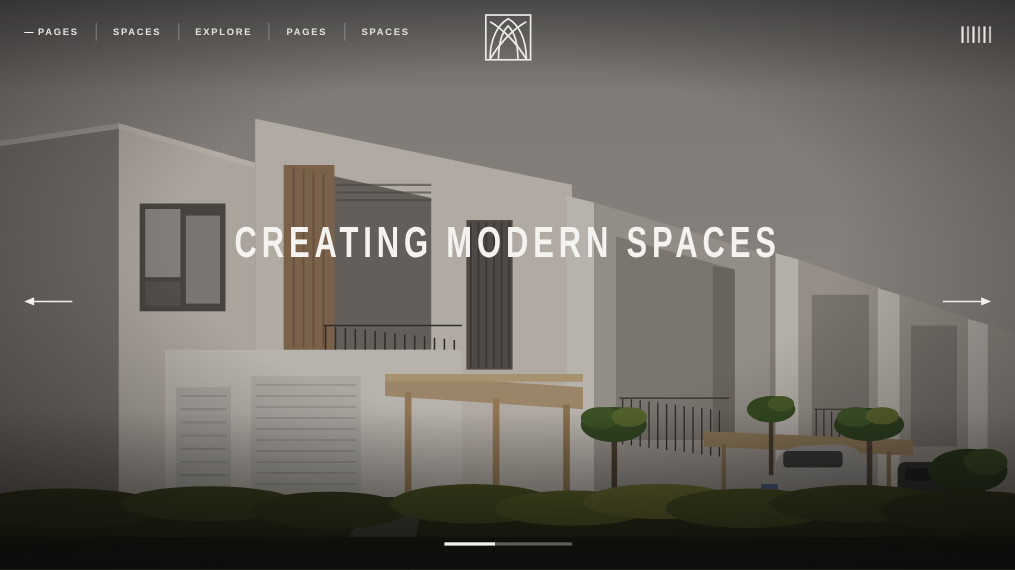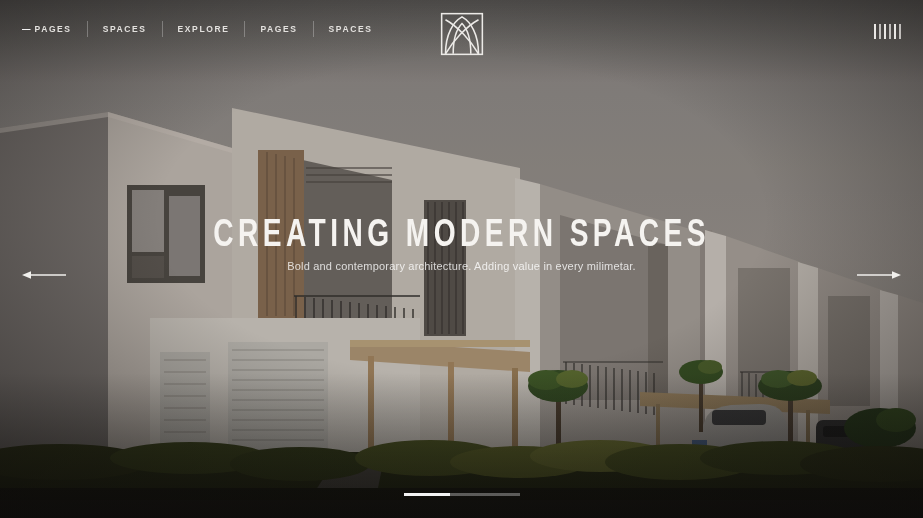--- a/index.html
+++ b/index.html
@@ -25,21 +25,21 @@
   .nav-item:last-child { border-right:none; }
   .nav-item .marker { margin-right:4px; color:#ffffff; letter-spacing:0; }
   .logo { position:absolute; left:50%; top:12px; transform:translateX(-50%); cursor:pointer; }
   .menu-btn { position:absolute; right:20px; top:22px; display:flex; gap:3px; cursor:pointer; padding:2px; }
   .menu-btn i { display:block; width:2px; height:15px; background:#e9e7e4; }
   .menu-btn i:nth-child(2n) { opacity:0.75; }
 
   
   .hero-copy { position:absolute; left:0; right:0; top:195px; text-align:center; z-index:4; color:#fff; }
   .eyebrow { font-size:8px; font-weight:bold; letter-spacing:3px; color:#f0eeea; }
-  .title-wrap { margin-top:16px; height:44px; }
+  .title-wrap { margin-top:4px; height:44px; }
   .title { display:inline-block; transform:scale(0.74,1.04); transform-origin:center top;
            font-size:38px; font-weight:bold; letter-spacing:6px; color:#f5f3f0; white-space:nowrap; }
   .subtitle { margin-top:5px; font-size:11px; letter-spacing:0.2px; color:rgba(255,255,255,0.78); }
   .cta { display:inline-block; margin-top:20px; padding:11px 40px; border:1px solid rgba(255,255,255,0.85);
          background:rgba(255,255,255,0.03); color:#fdfdfc; font-size:9px; font-weight:bold;
          letter-spacing:3px; cursor:pointer; }
 
   
   .arrow { position:absolute; top:260px; z-index:5; cursor:pointer; padding:6px 2px; }
   .arrow-prev { left:20px; }
@@ -238,21 +238,20 @@
           <i></i>
           <i></i>
       </span>
     </div>
   </header>
 
   <div class="hero-copy">
     <div class="title-wrap">
       <h1 class="title">CREATING MODERN SPACES</h1>
     </div>
-    <div class="subtitle">Bold and contemporary architecture. Adding value in every milimetar.</div>
   </div>
 
   <div class="arrow arrow-prev">
     <svg width="44" height="10" viewBox="0 0 44 10">
       <line x1="8" y1="5" x2="44" y2="5" stroke="#f0efec" stroke-width="1.4"></line>
       <polygon points="0,5 9,1.2 9,8.8" fill="#f0efec"></polygon>
     </svg>
   </div>
   <div class="arrow arrow-next">
     <svg width="44" height="10" viewBox="0 0 44 10">

